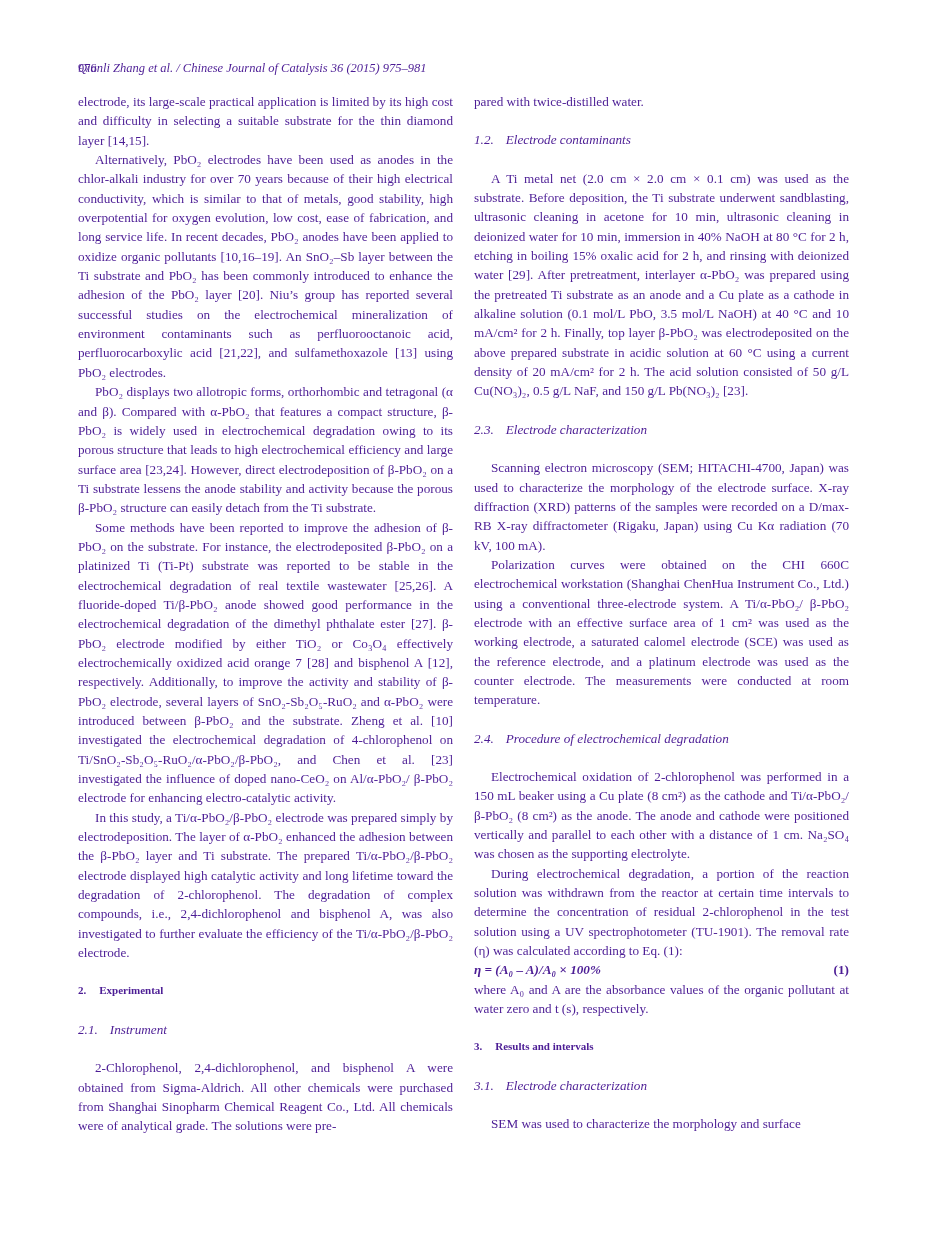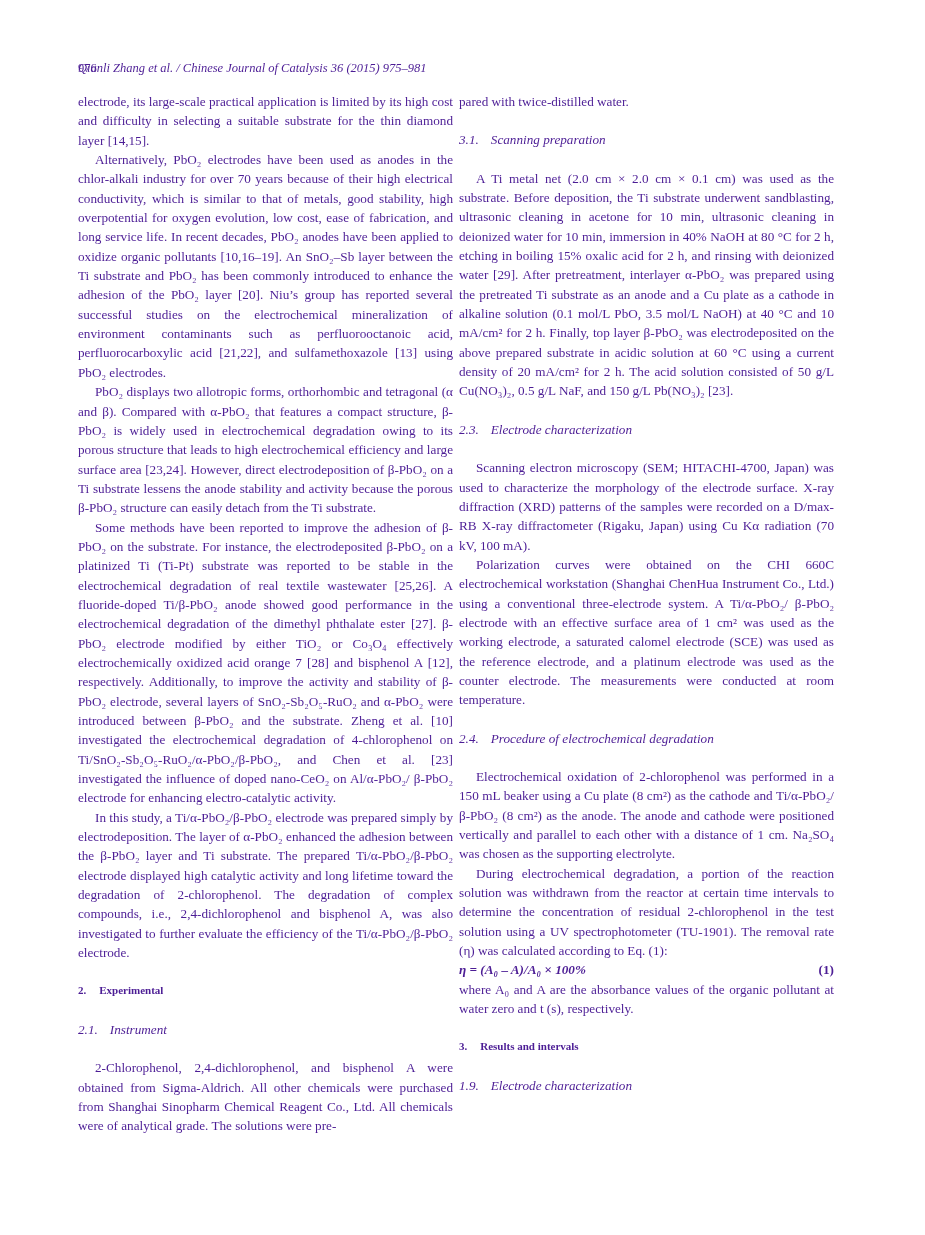--- a/index.html
+++ b/index.html
@@ -29,21 +29,21 @@
   }
   .running-title {
     display: block;
     font-style: italic;
   }
   .columns {
     position: absolute;
     top: 92px;
     left: 78px;
     display: flex;
-    gap: 6px;
+    gap: 21px;
   }
   .col {
     width: 375px;
     font-size: 13.2px;
     line-height: 19.35px;
     text-align: justify;
   }
   .para { margin: 0; }
   .para.indent { text-indent: 17px; }
   .sec-heading {
@@ -98,21 +98,21 @@
       </h2>
       <h3 class="subsec-heading">
         <span class="sec-num">2.1.</span><span>Instrument</span>
       </h3>
       <p class="para indent">2-Chlorophenol, 2,4-dichlorophenol, and bisphenol A were obtained from Sigma-Aldrich. All other chemicals were purchased from Shanghai Sinopharm Chemical Reagent Co., Ltd. All chemicals were of analytical grade. The solutions were pre-</p>
     </div>
 
     <div class="col">
       <p class="para">pared with twice-distilled water.</p>
       <h3 class="subsec-heading">
-        <span class="sec-num">3.1.</span><span>Scanning preparation</span>
+        <span class="sec-num">1.2.</span><span>Electrode contaminants</span>
       </h3>
       <p class="para indent">A Ti metal net (2.0 cm × 2.0 cm × 0.1 cm) was used as the substrate. Before deposition, the Ti substrate underwent sandblasting, ultrasonic cleaning in acetone for 10 min, ultrasonic cleaning in deionized water for 10 min, immersion in 40% NaOH at 80 °C for 2 h, etching in boiling 15% oxalic acid for 2 h, and rinsing with deionized water [29]. After pretreatment, interlayer α-PbO₂ was prepared using the pretreated Ti substrate as an anode and a Cu plate as a cathode in alkaline solution (0.1 mol/L PbO, 3.5 mol/L NaOH) at 40 °C and 10 mA/cm² for 2 h. Finally, top layer β-PbO₂ was electrodeposited on the above prepared substrate in acidic solution at 60 °C using a current density of 20 mA/cm² for 2 h. The acid solution consisted of 50 g/L Cu(NO₃)₂, 0.5 g/L NaF, and 150 g/L Pb(NO₃)₂ [23].</p>
       <h3 class="subsec-heading">
         <span class="sec-num">2.3.</span><span>Electrode characterization</span>
       </h3>
       <p class="para indent">Scanning electron microscopy (SEM; HITACHI-4700, Japan) was used to characterize the morphology of the electrode surface. X-ray diffraction (XRD) patterns of the samples were recorded on a D/max-RB X-ray diffractometer (Rigaku, Japan) using Cu Kα radiation (70 kV, 100 mA).</p>
       <p class="para indent">Polarization curves were obtained on the CHI 660C electrochemical workstation (Shanghai ChenHua Instrument Co., Ltd.) using a conventional three-electrode system. A Ti/α-PbO₂/ β-PbO₂ electrode with an effective surface area of 1 cm² was used as the working electrode, a saturated calomel electrode (SCE) was used as the reference electrode, and a platinum electrode was used as the counter electrode. The measurements were conducted at room temperature.</p>
       <h3 class="subsec-heading">
         <span class="sec-num">2.4.</span><span>Procedure of electrochemical degradation</span>
       </h3>
@@ -120,18 +120,19 @@
       <p class="para indent">During electrochemical degradation, a portion of the reaction solution was withdrawn from the reactor at certain time intervals to determine the concentration of residual 2-chlorophenol in the test solution using a UV spectrophotometer (TU-1901). The removal rate (η) was calculated according to Eq. (1):</p>
       <p class="para equation-row">
         <span class="eq-formula">η = (A₀ – A)/A₀ × 100%</span>
         <span class="eq-number">(1)</span>
       </p>
       <p class="para">where A₀ and A are the absorbance values of the organic pollutant at water zero and t (s), respectively.</p>
       <h2 class="sec-heading">
         <span class="sec-num">3.</span><span>Results and intervals</span>
       </h2>
       <h3 class="subsec-heading">
-        <span class="sec-num">1.9.</span><span>Electrode characterization</span>
+        <span class="sec-num">3.1.</span><span>Electrode characterization</span>
       </h3>
+      <p class="para indent">SEM was used to characterize the morphology and surface</p>
     </div>
 
   </div>
 </div>
 
 </body></html>

